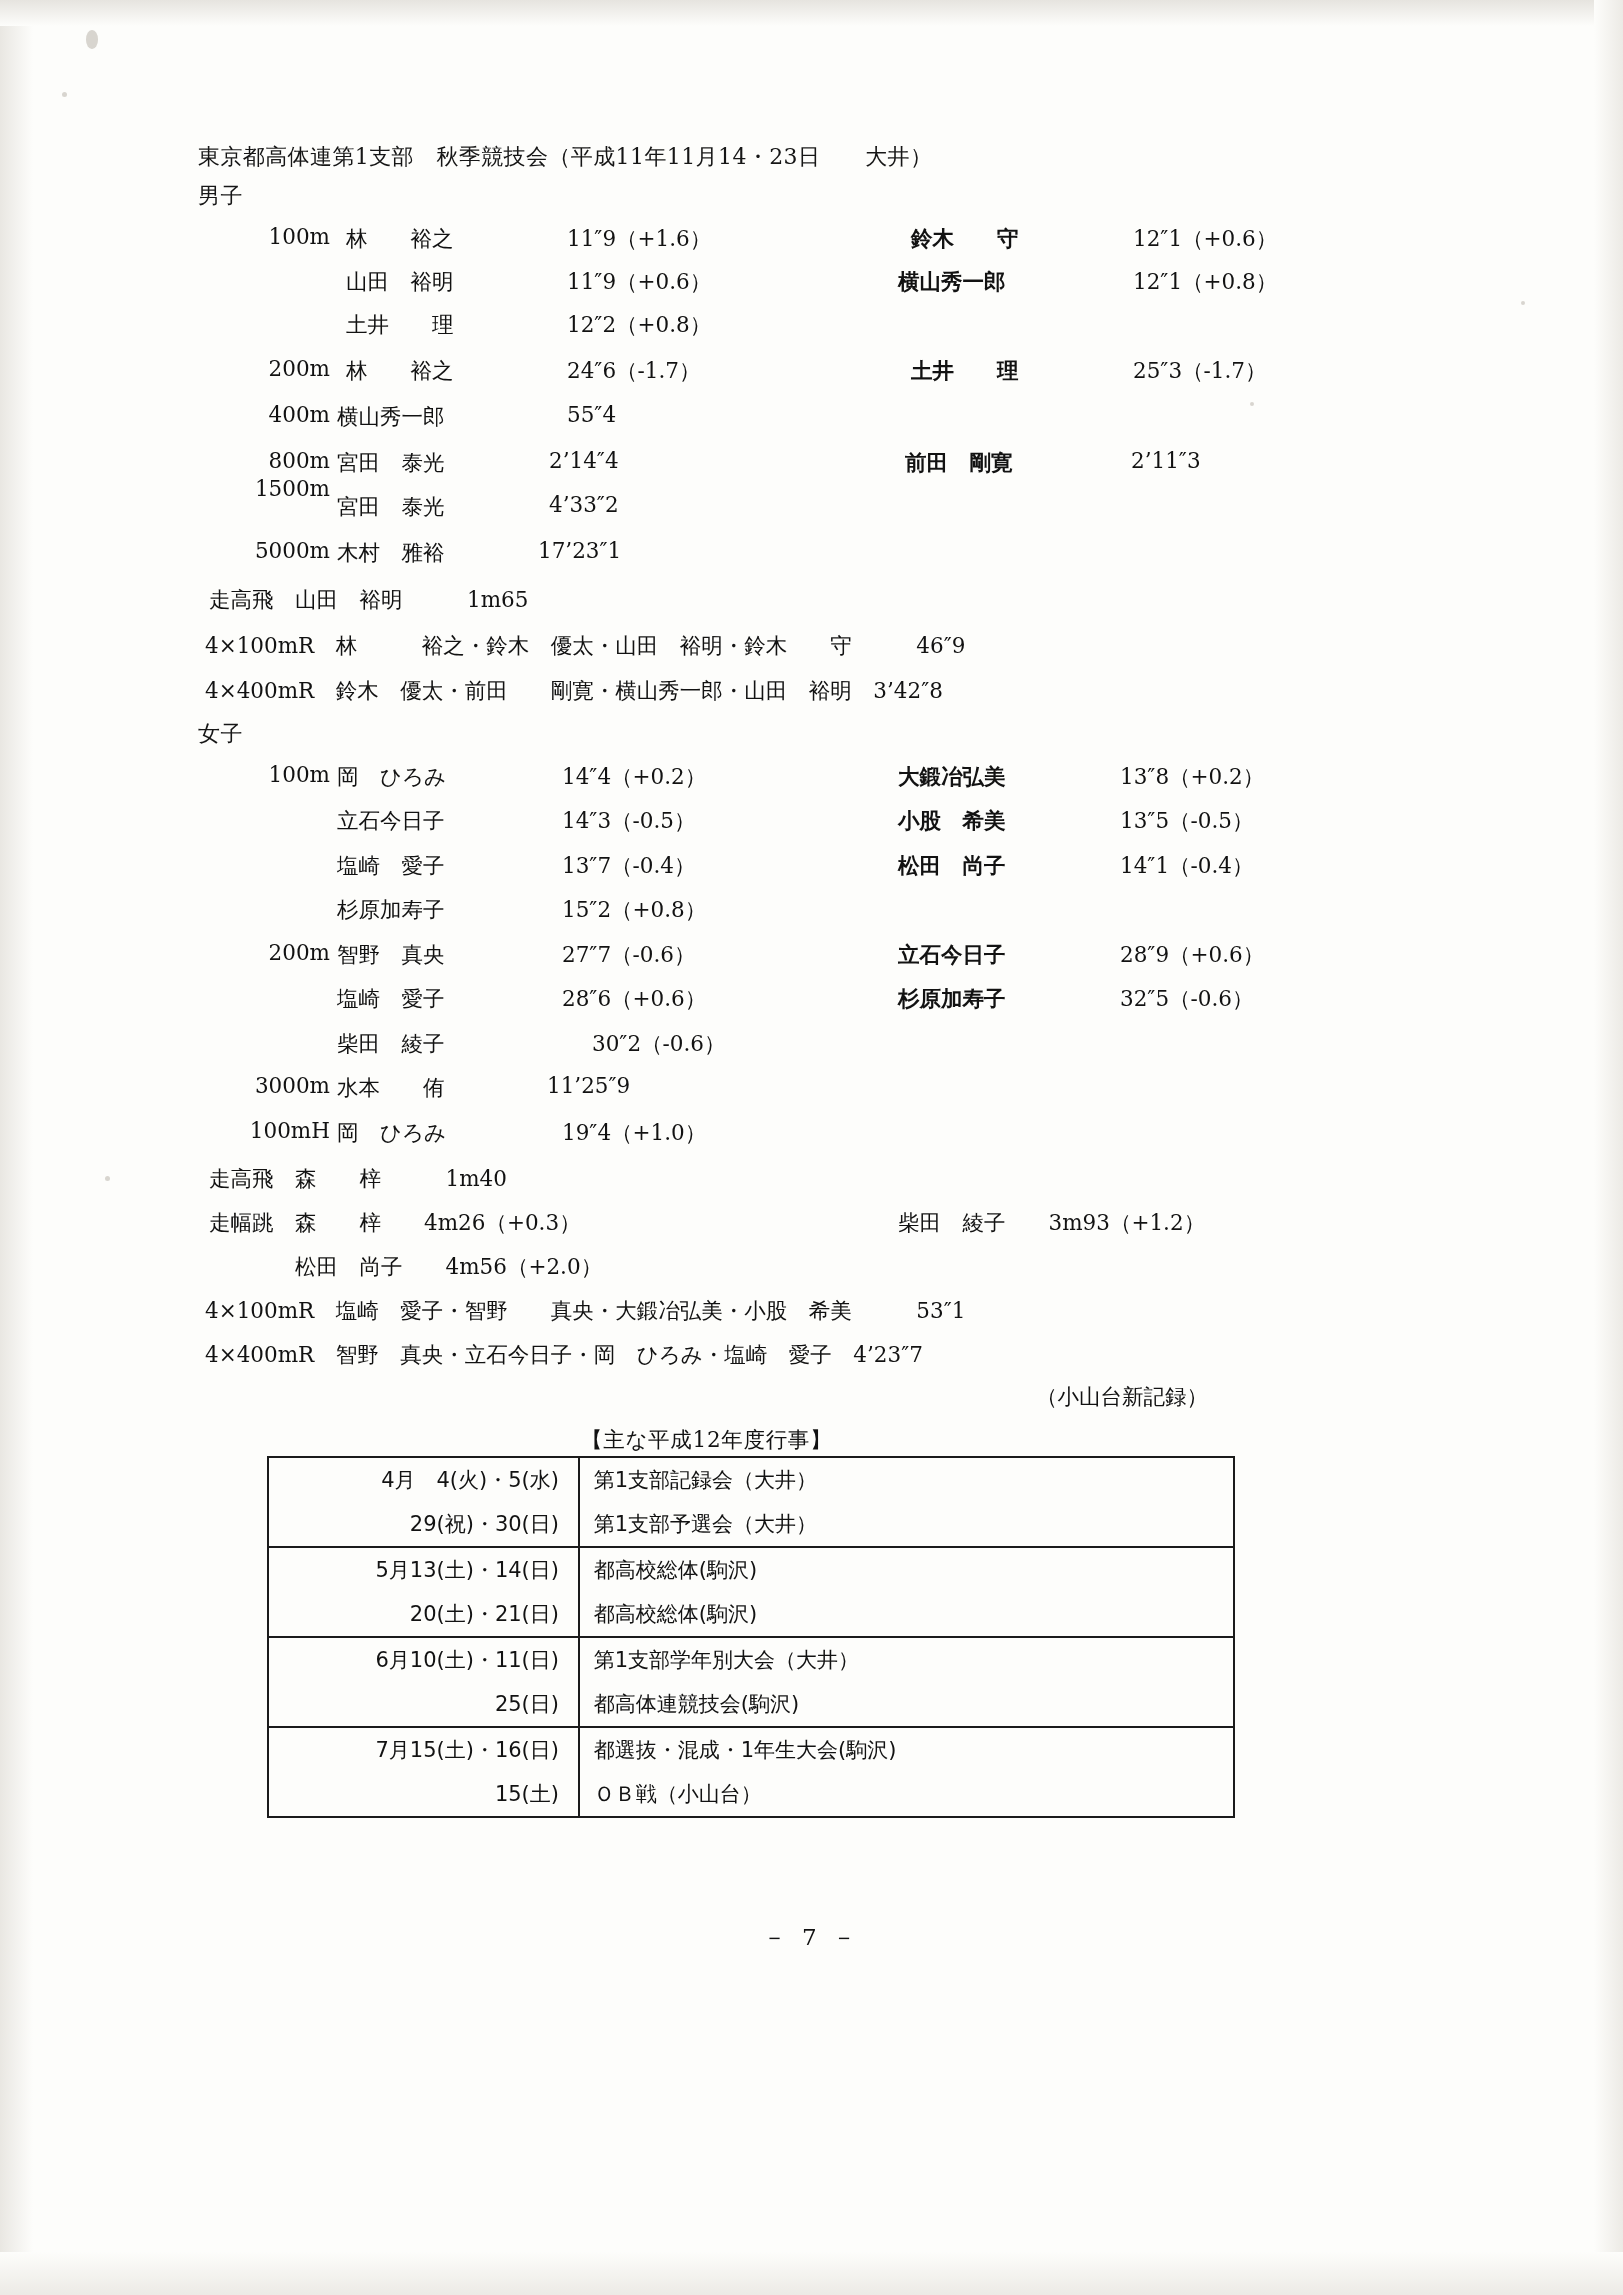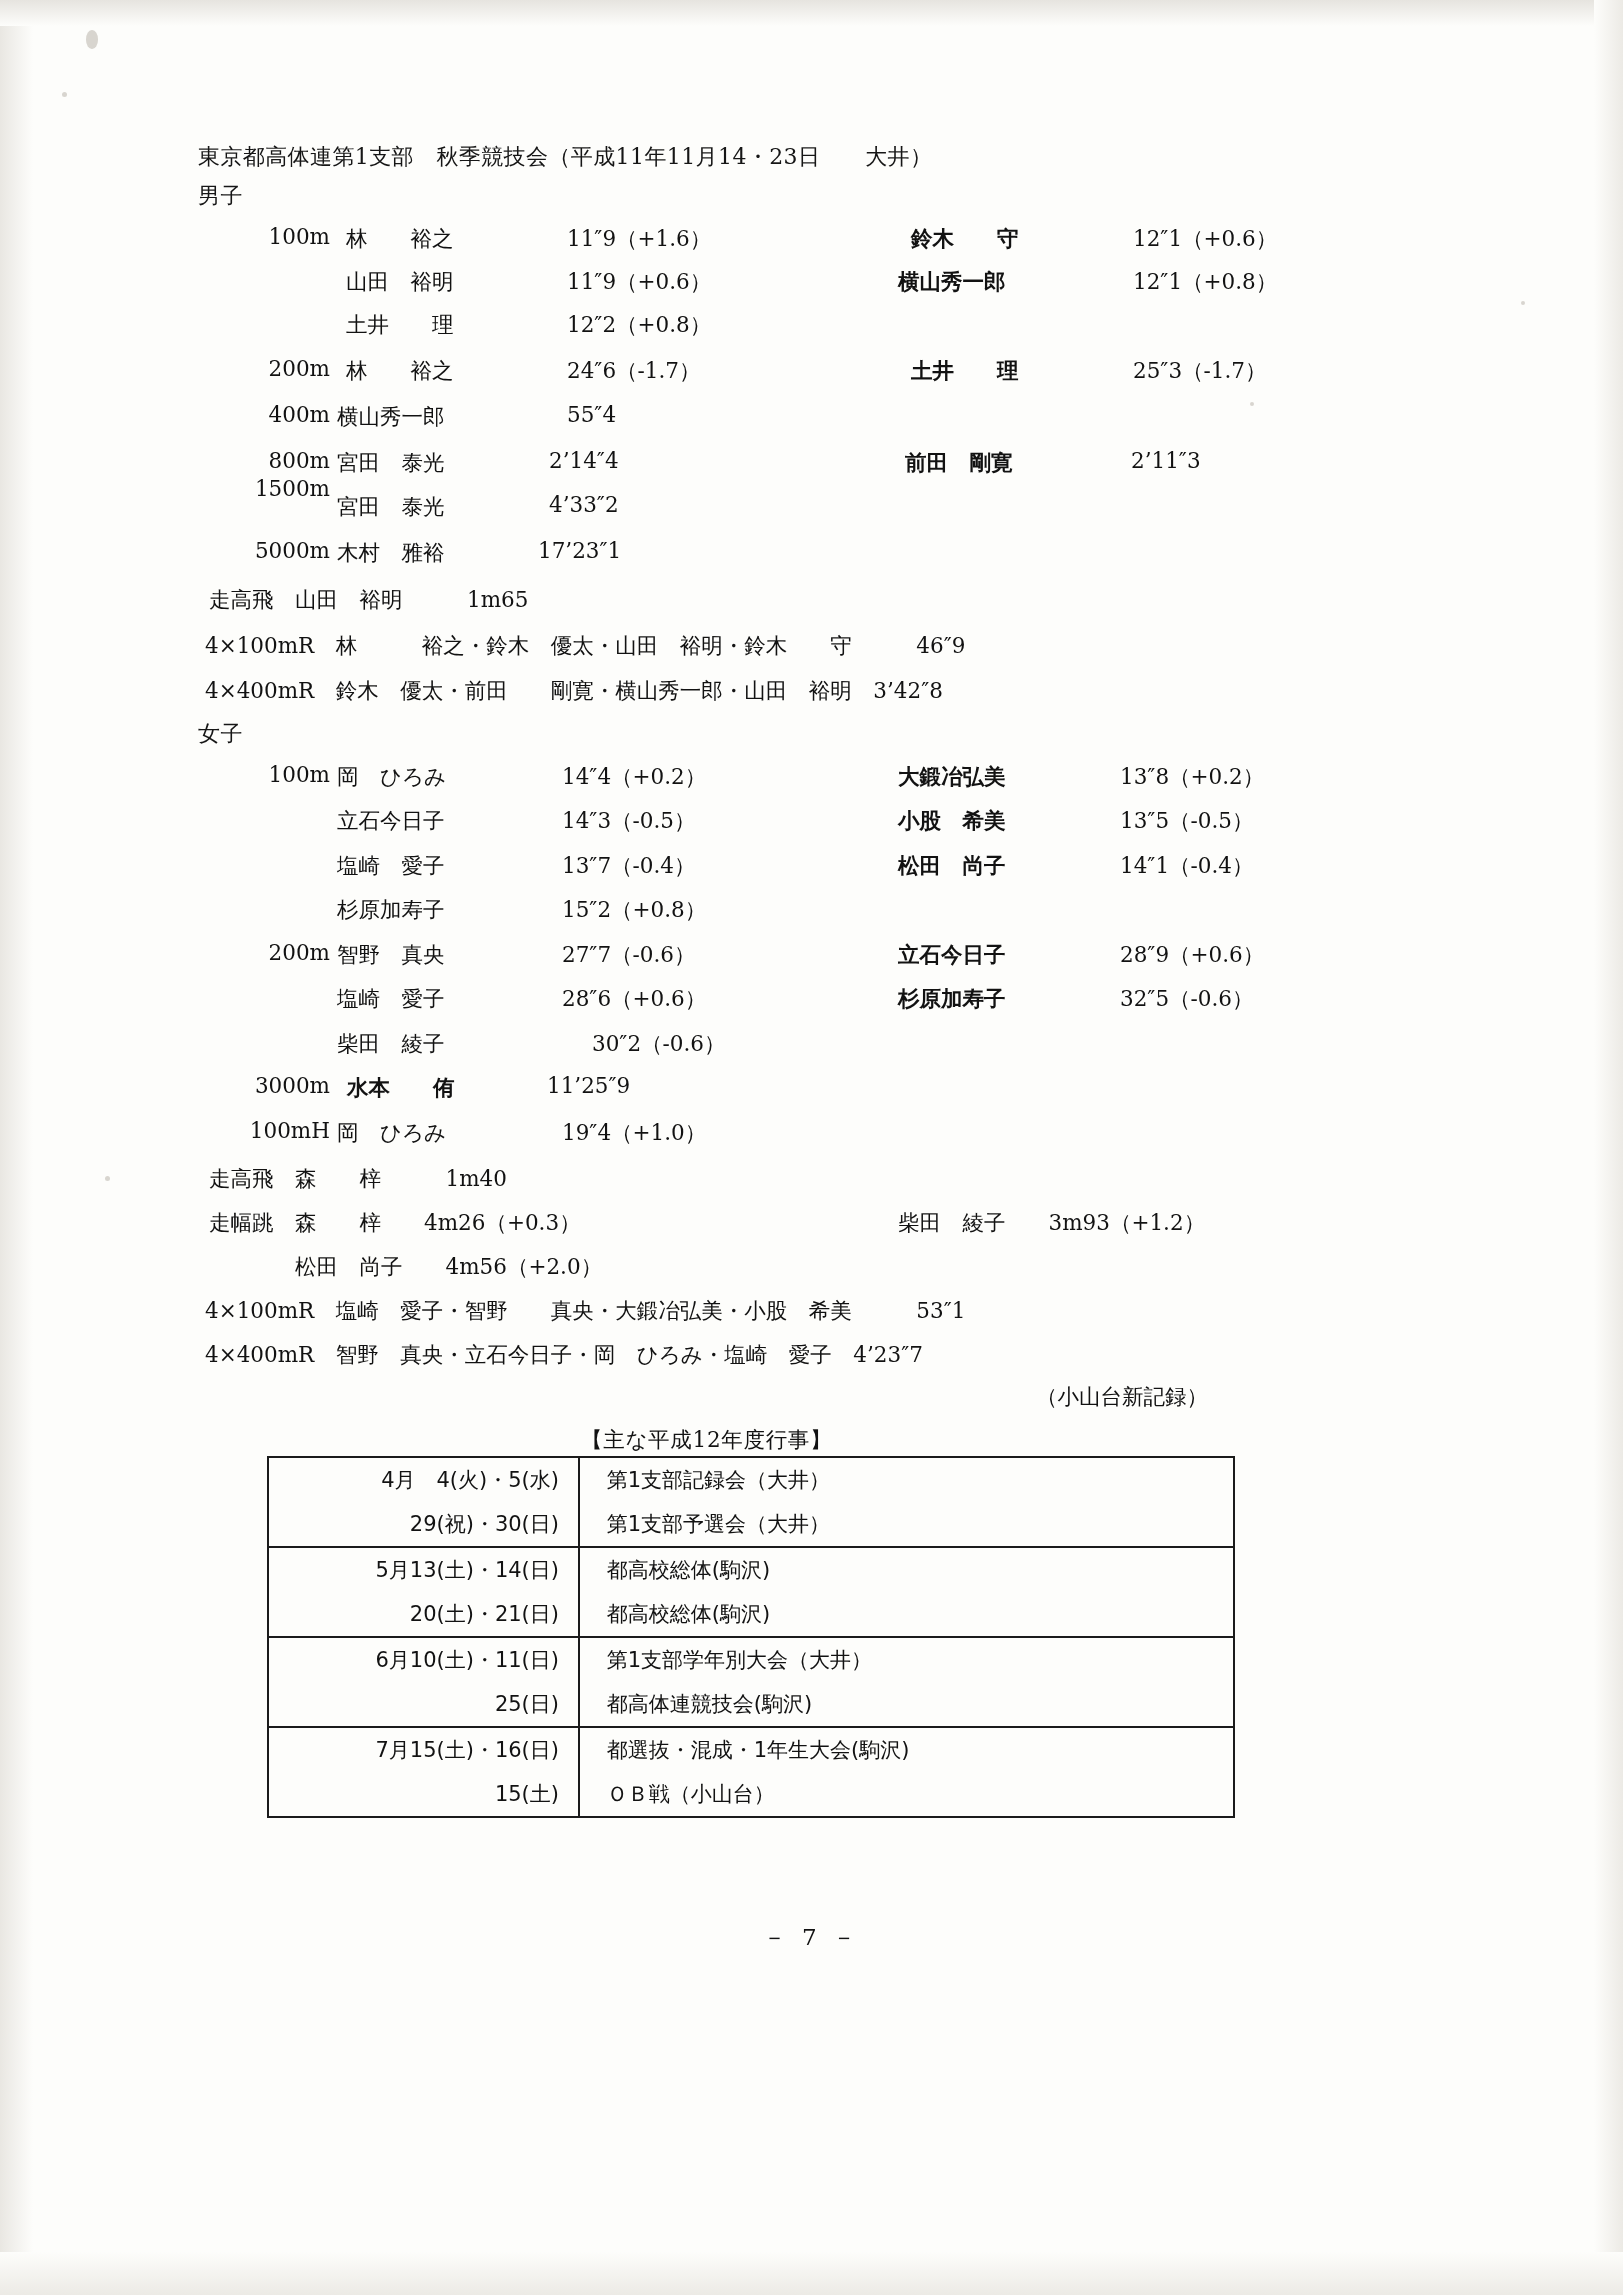--- a/index.html
+++ b/index.html
@@ -117,21 +117,21 @@
     height: 34px;
     vertical-align: middle;
     white-space: pre;
   }
   #sched-table td.date {
     width: 280px;
     text-align: right;
     padding-right: 18.7px;
   }
   #sched-table td.ev {
-    padding-left: 27px;
+    padding-left: 14px;
   }
   
   #sched-table { border: 2.2px solid #1b1b1b; }
   #sched-table td.date { border-right: 2.2px solid #1b1b1b; }
   #sched-table tr.grp-top td { border-top: 2.2px solid #1b1b1b; }
   #sched-table tr:first-child td { border-top: 0; }
 
   #page-number {
     position: absolute;
     left: 0;
@@ -240,21 +240,21 @@
     <div class="col-nm" style="left:337px;top:984px;">塩崎　愛子</div>
     <div class="col-rs" style="left:562px;top:984px;">28″6（+0.6）</div>
     <div class="col-nm2" style="left:898px;top:984px;">杉原加寿子</div>
     <div class="col-rs2" style="left:1120px;top:984px;">32″5（-0.6）</div>
 
     <div class="col-ev" style="left:237px;top:1029px;width:93px;"></div>
     <div class="col-nm" style="left:337px;top:1029px;">柴田　綾子</div>
     <div class="col-rs" style="left:592px;top:1029px;">30″2（-0.6）</div>
 
     <div class="col-ev" style="left:224px;top:1073px;width:106px;">3000m</div>
-    <div class="col-nm" style="left:347px;top:1073px;font-weight:bold;">水本　　侑</div>
+    <div class="col-nm" style="left:337px;top:1073px;">水本　　侑</div>
     <div class="col-rs" style="left:547px;top:1073px;">11’25″9</div>
 
     <div class="col-ev" style="left:221px;top:1118px;width:109px;">100mH</div>
     <div class="col-nm" style="left:337px;top:1118px;">岡　ひろみ</div>
     <div class="col-rs" style="left:562px;top:1118px;">19″4（+1.0）</div>
 
     <div class="full" style="left:209px;top:1164px;">走高飛　森　　梓　　　1m40</div>
     <div class="full" style="left:209px;top:1208px;">走幅跳　森　　梓　　4m26（+0.3）</div>
     <div class="note-right" style="left:898px;top:1208px;">柴田　綾子　　3m93（+1.2）</div>
     <div class="full" style="left:209px;top:1252px;">　　　　松田　尚子　　4m56（+2.0）</div>

